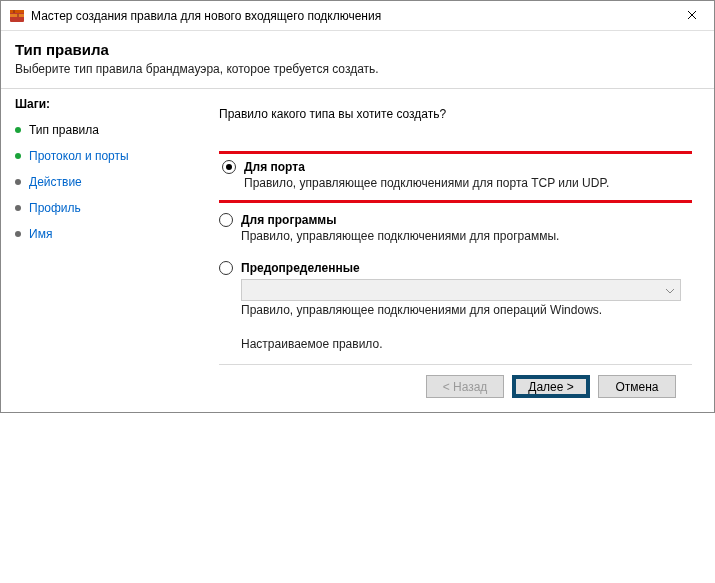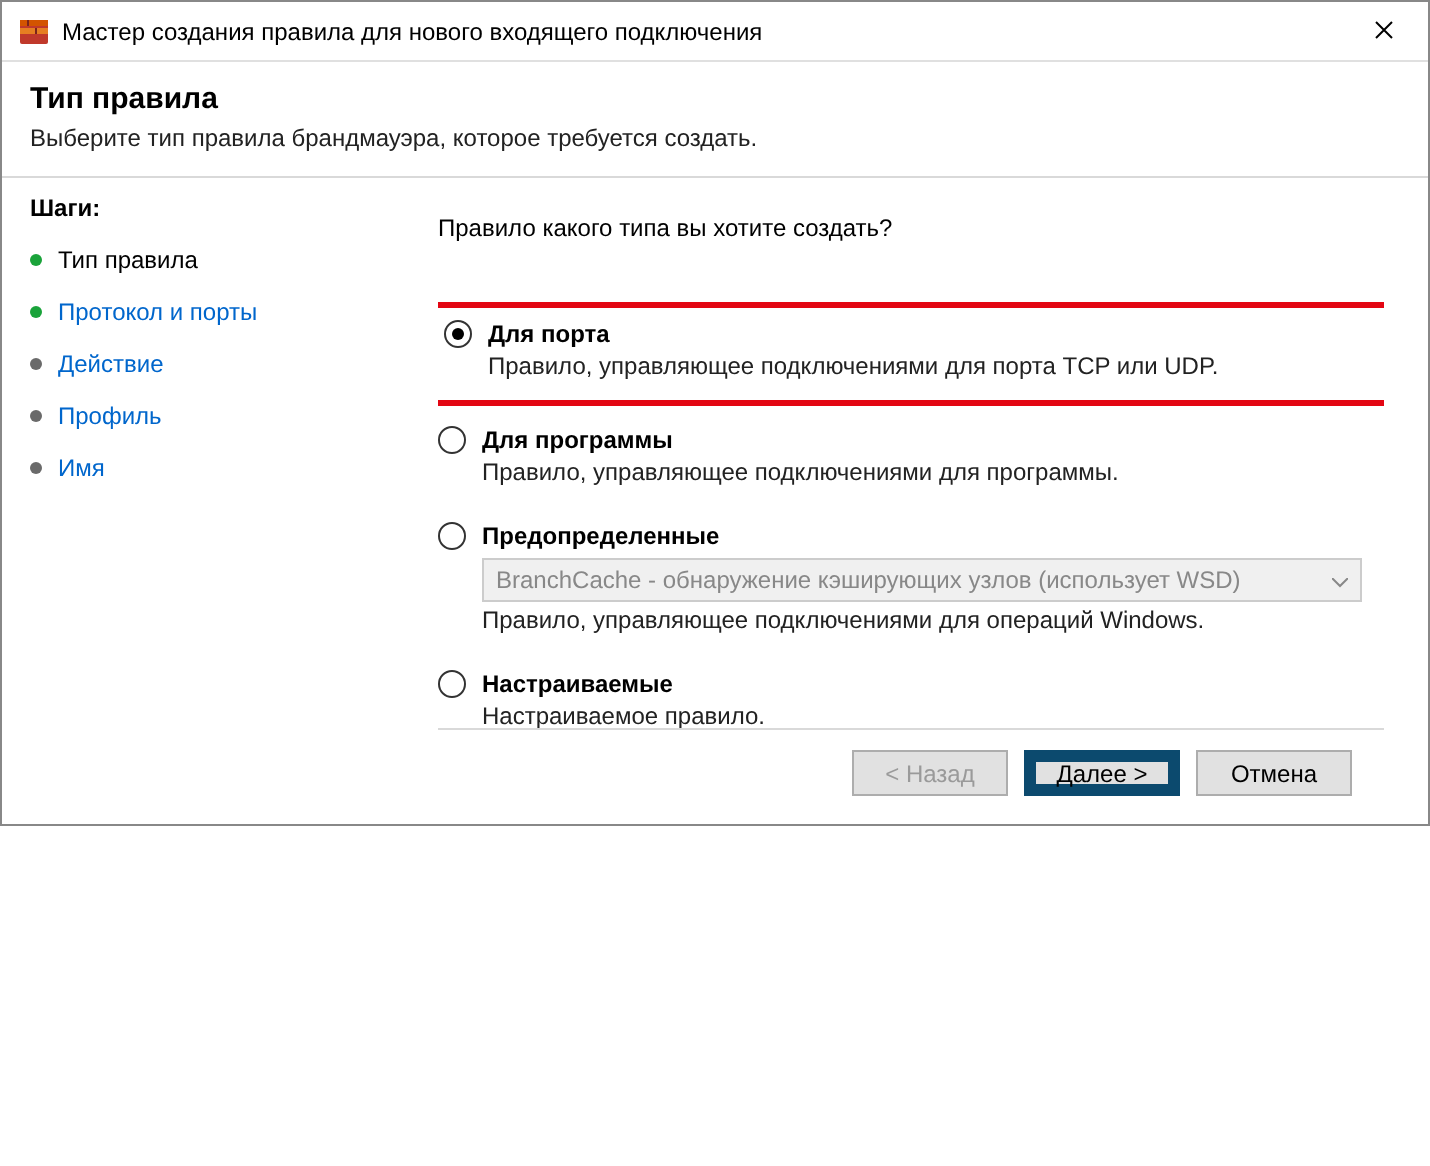--- a/index.html
+++ b/index.html
@@ -161,21 +161,21 @@
       align-items: center;
       justify-content: center;
       padding: 0 10px;
       cursor: pointer;
     }
     .btn.disabled {
       color: #9a9a9a;
       cursor: default;
     }
     .btn.primary {
-      border: 6px solid #0c4a6e;
+      border: 4px solid #0c4a6e;
     }
   </style>
 </head>
 <body>
 
 <div class="window">
   <div class="titlebar">
     <span class="titlebar-icon">
       <svg viewBox="0 0 16 16" width="16" height="16">
         <rect x="1" y="2" width="14" height="12" rx="1" fill="#c0392b"></rect>
@@ -247,32 +247,27 @@
                 <span class="option-label">Для программы</span>
               </div>
               <div class="option-desc">Правило, управляющее подключениями для программы.</div>
             </div>
             <div class="option">
               <div class="option-row">
                 <span class="radio"></span>
                 <span class="option-label">Предопределенные</span>
               </div>
               <div class="dropdown">
-                <span>BranchCache - обнаружение кэширующих узлов (использует WSD)</span>
                 <span class="chev"><svg width="8" height="5" viewBox="0 0 8 5">
                     <path d="M0 0 L4 4 L8 0" fill="none" stroke="#888"></path>
                   </svg></span>
               </div>
               <div class="option-desc">Правило, управляющее подключениями для операций Windows.</div>
             </div>
             <div class="option">
-              <div class="option-row">
-                <span class="radio"></span>
-                <span class="option-label">Настраиваемые</span>
-              </div>
               <div class="option-desc">Настраиваемое правило.</div>
             </div>
           </div>
       </div>
       <div class="footer">
         <div class="btn disabled">&lt; Назад</div>
         <div class="btn primary">Далее &gt;</div>
         <div class="btn">Отмена</div>
       </div>
     </div>

